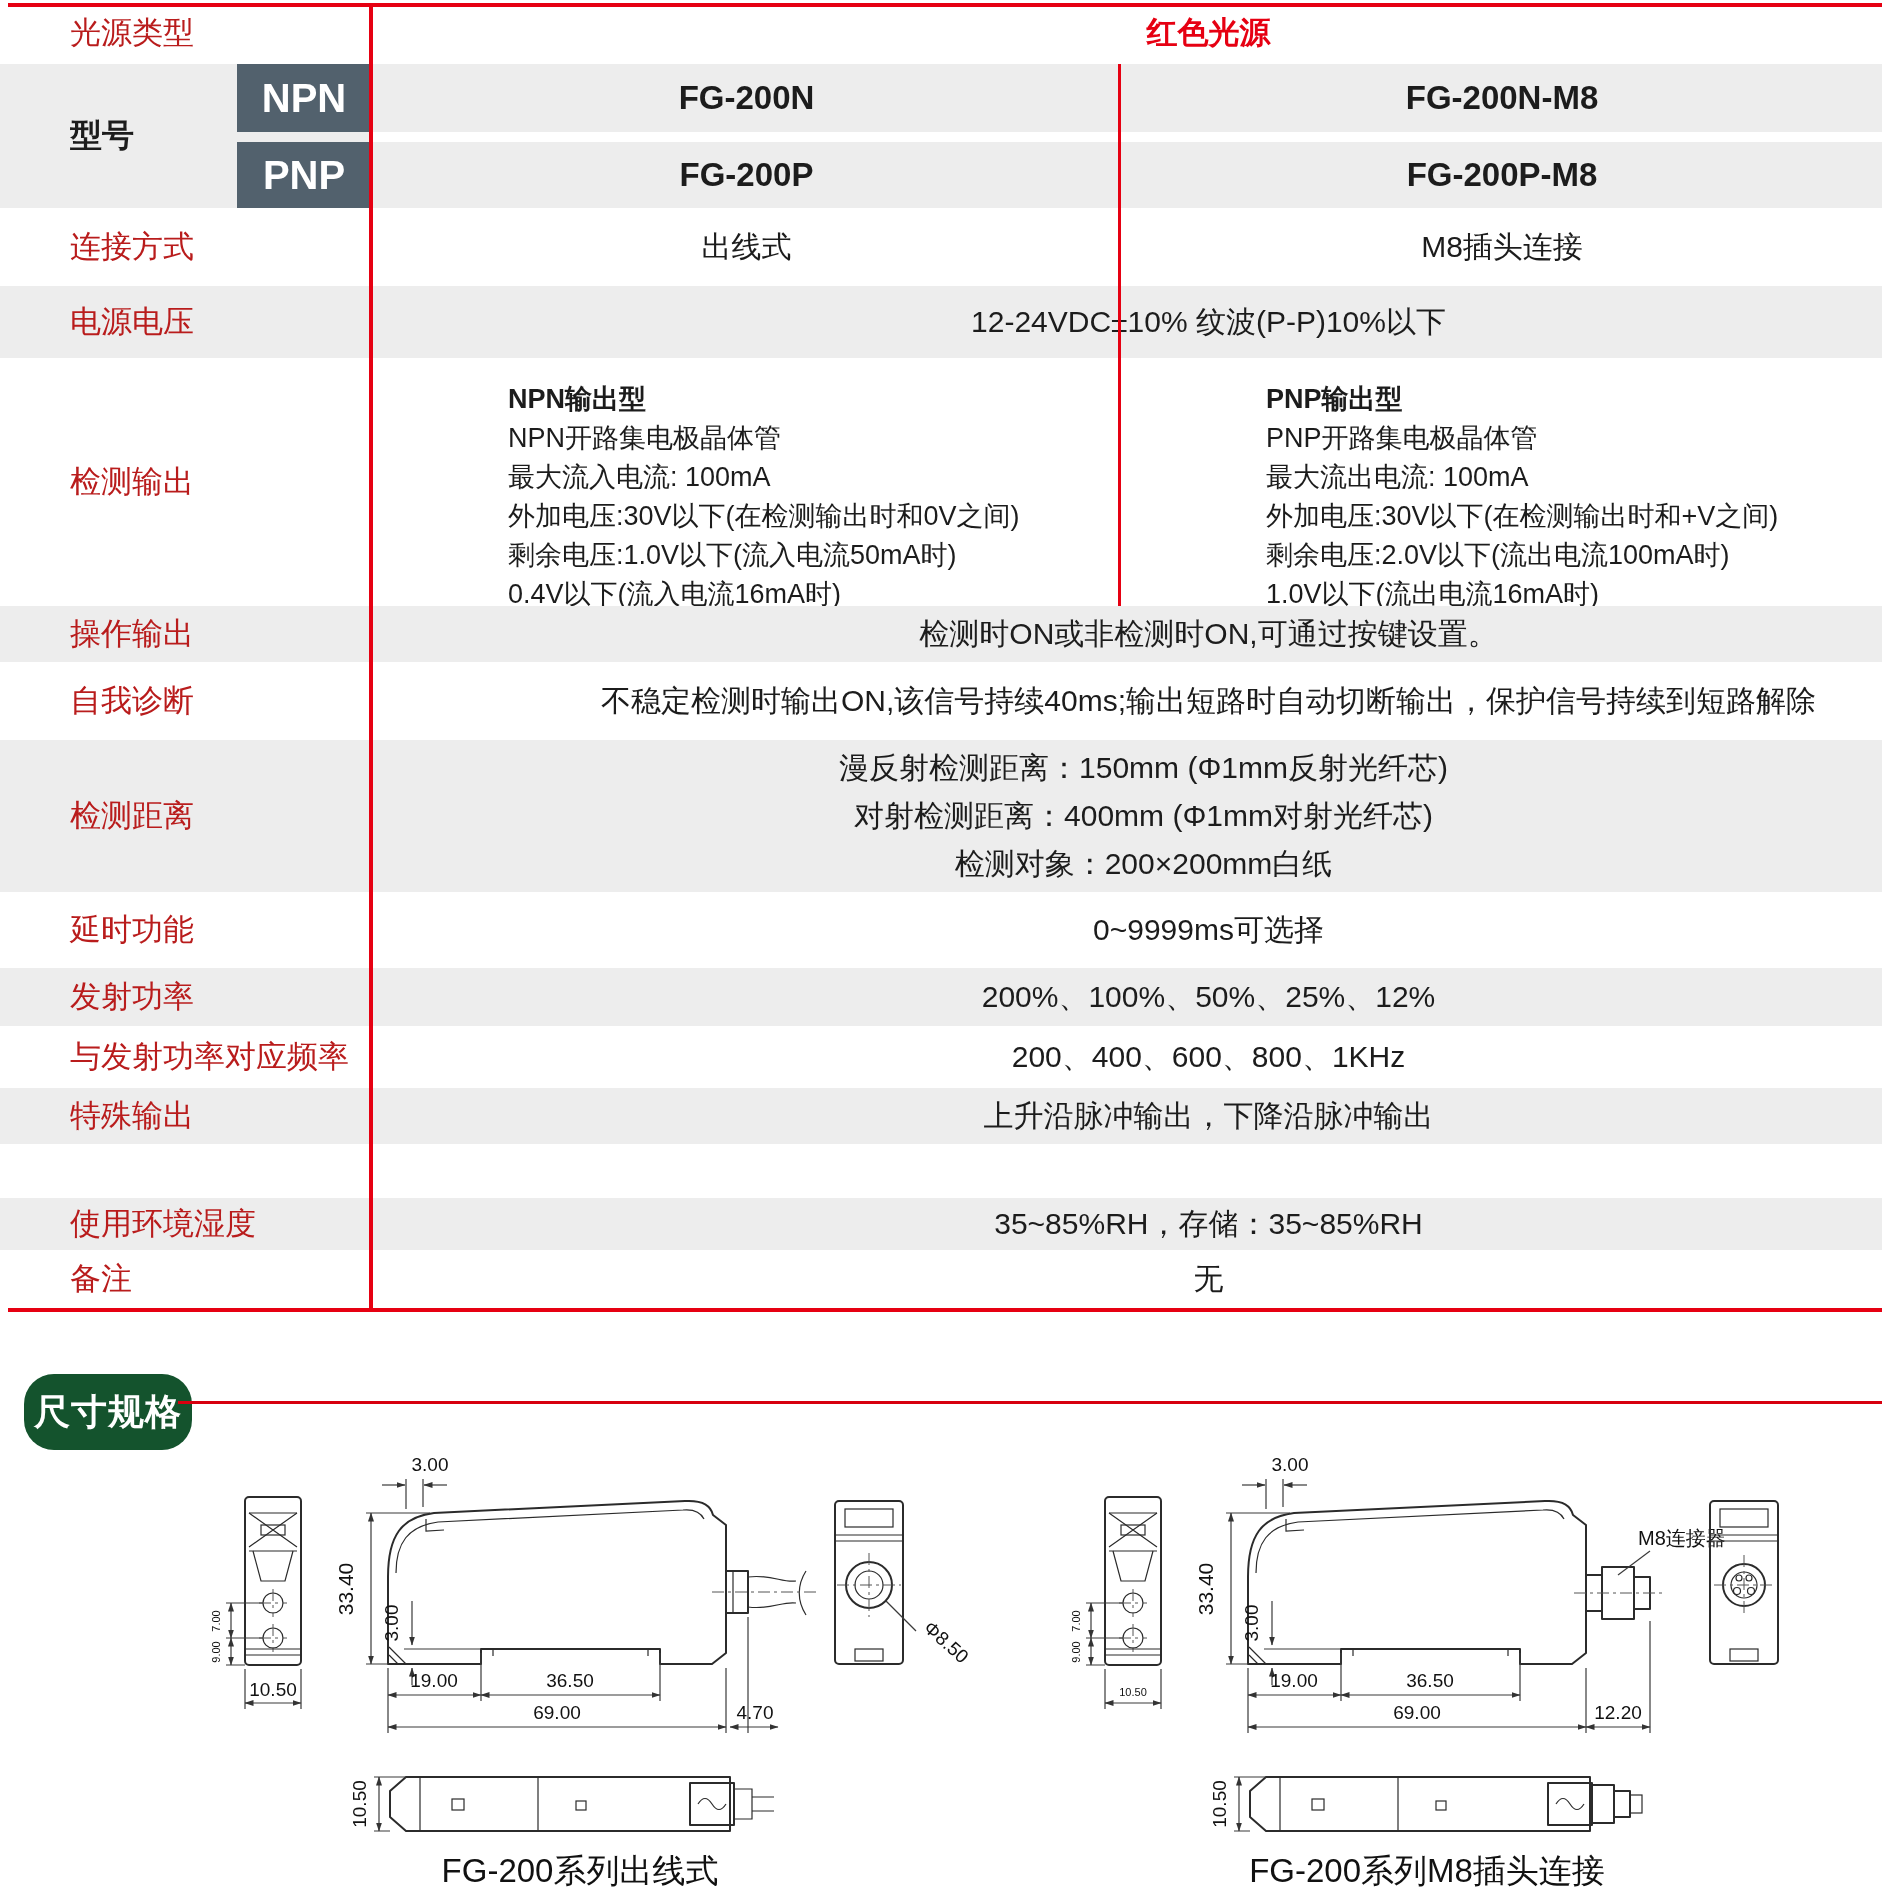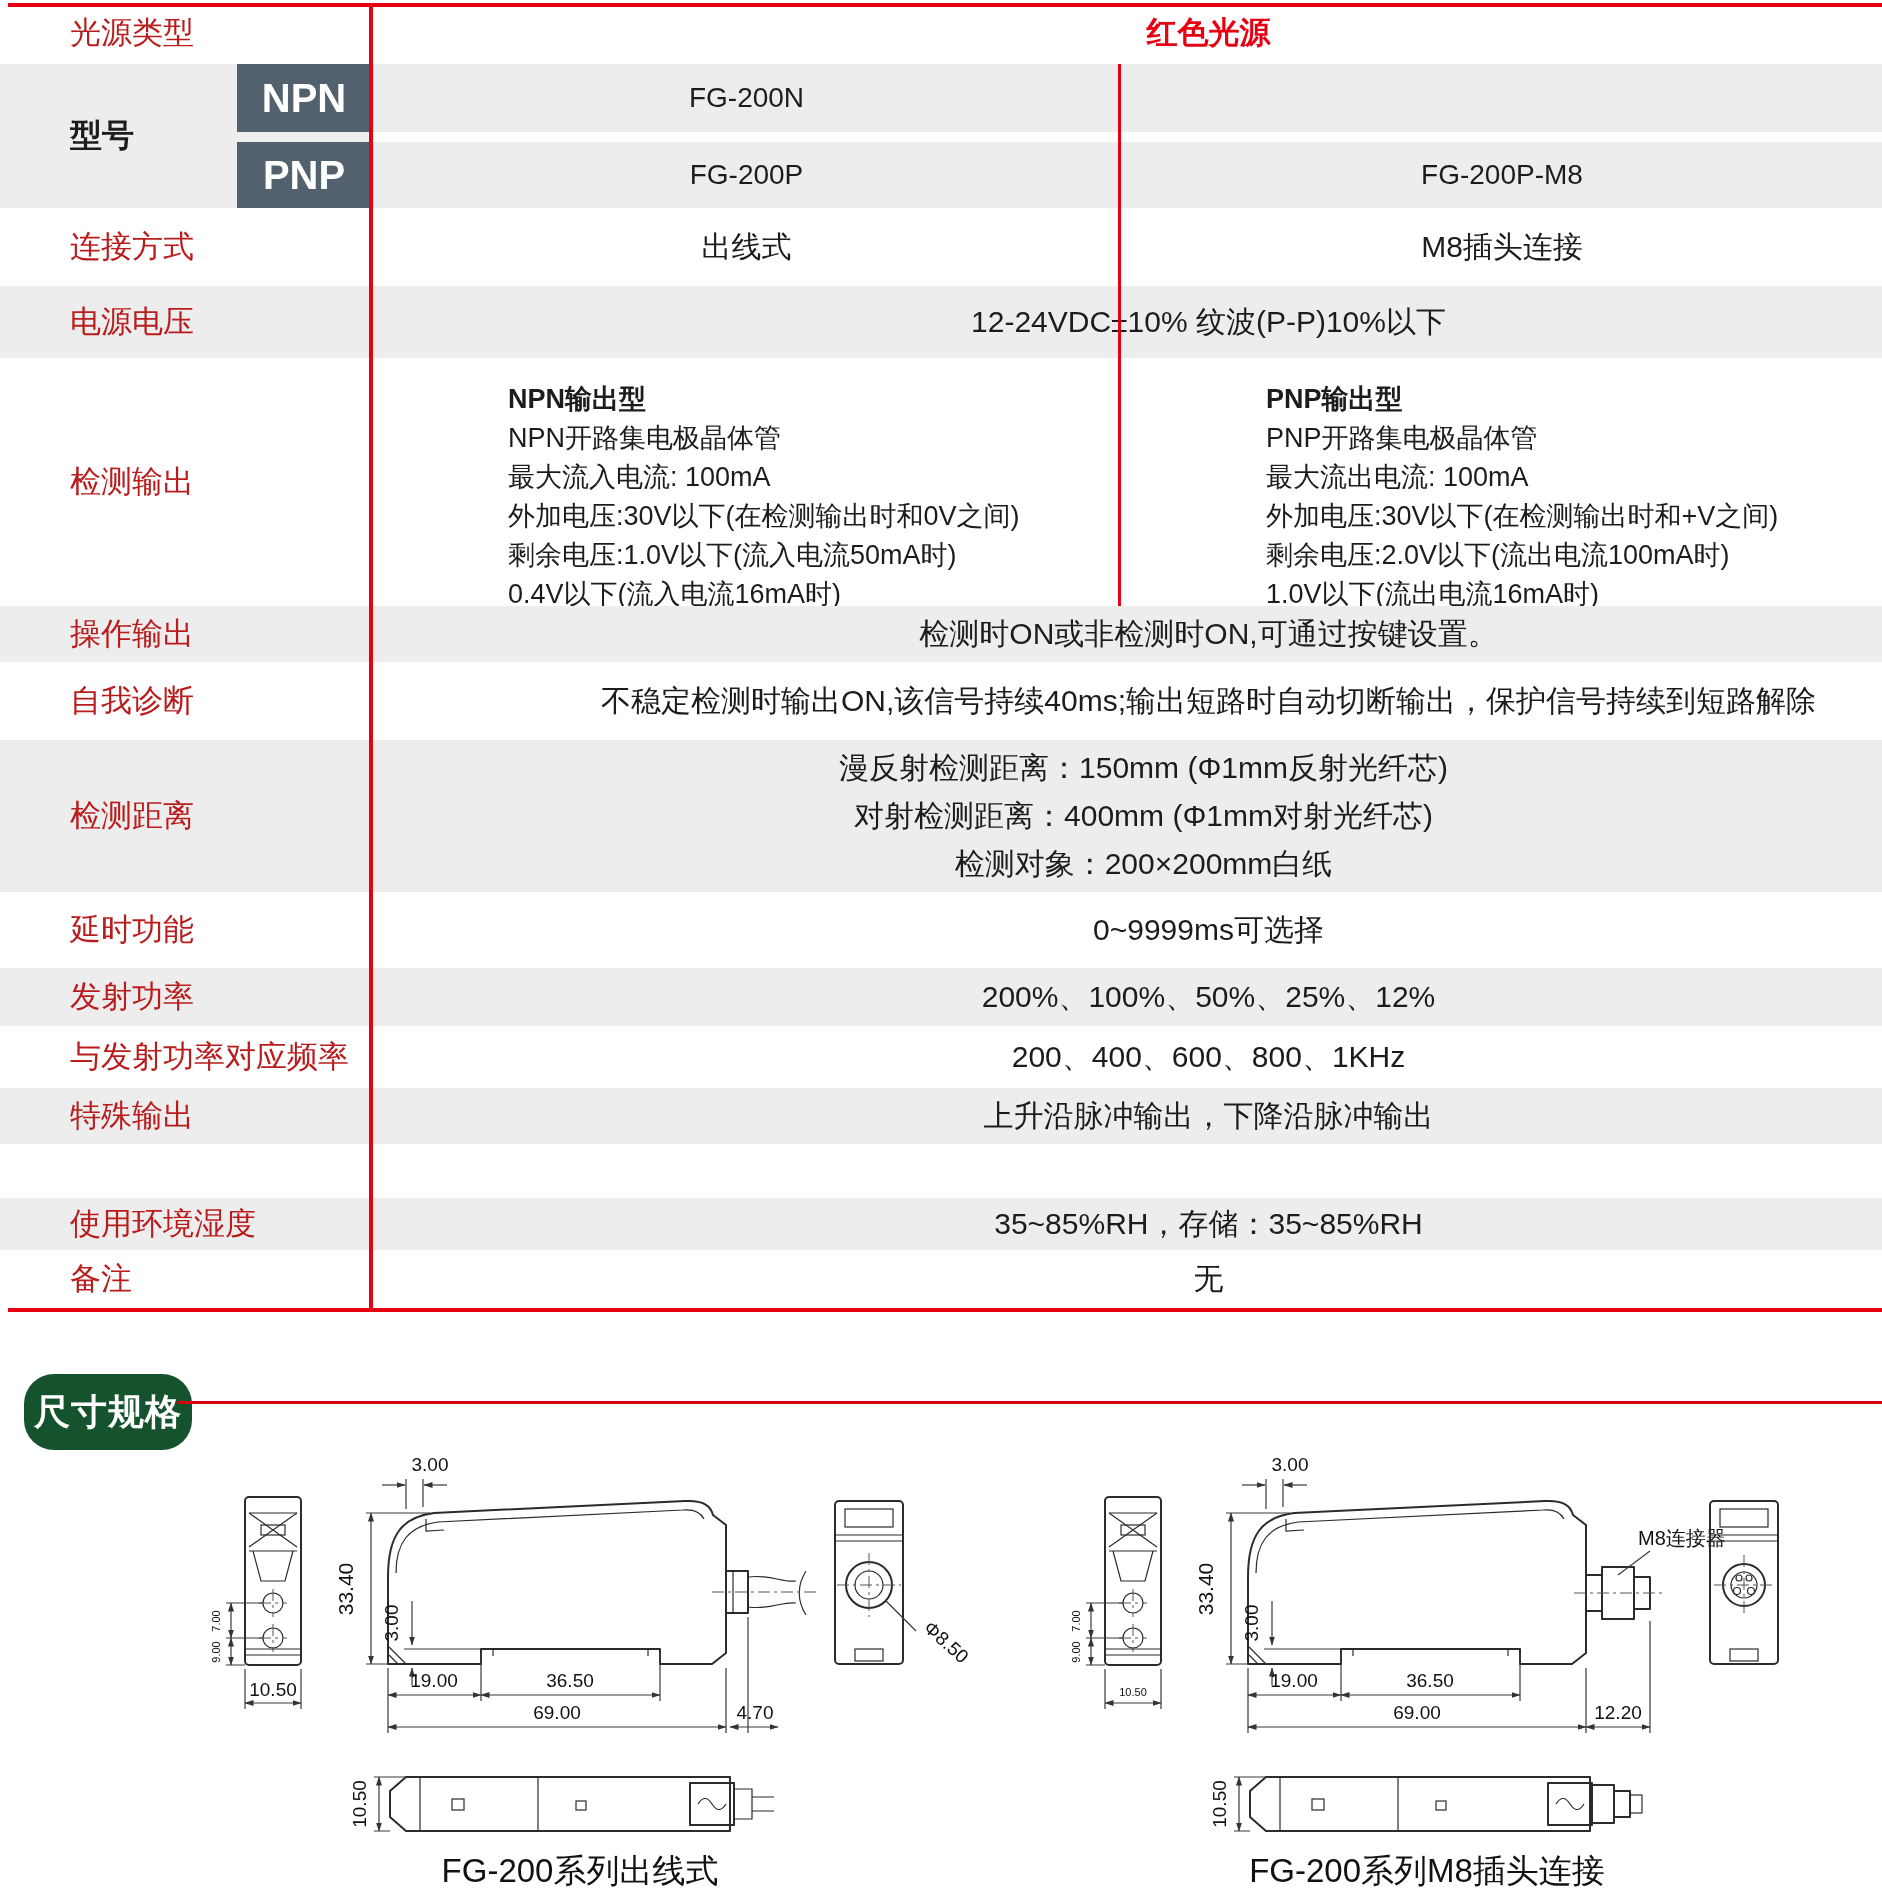--- a/index.html
+++ b/index.html
@@ -10,21 +10,21 @@
   .trow{position:absolute;left:0;width:1882px;}
   .trow.gray{background:#ededed;}
   .tlabel{position:absolute;left:70px;top:0;height:100%;display:flex;align-items:center;
           font-size:31px;color:#b91c1c;white-space:nowrap;}
   .val-full{position:absolute;left:373px;width:1671px;height:100%;display:flex;
             align-items:center;justify-content:center;font-size:30px;text-align:right;}
   .val-c1{position:absolute;left:373px;width:747px;height:100%;display:flex;
           align-items:center;justify-content:center;font-size:30px;}
   .val-c2{position:absolute;left:1122px;width:760px;height:100%;display:flex;
           align-items:center;justify-content:center;font-size:30px;}
-  .model-name{font-weight:normal;font-size:28px;}
+  .model-name{font-weight:bold;font-size:33px;}
   .red-text{color:#e60012;font-weight:bold;font-size:31px;}
 
   
   .mrow{position:absolute;left:0;width:1882px;background:#ededed;}
   .mlabel-bg{position:absolute;left:0;top:2px;width:371px;height:144px;background:#ededed;}
   .badge{position:absolute;left:237px;width:134px;display:flex;align-items:center;justify-content:center;
          background:#52616d;color:#fff;font-weight:bold;font-size:40px;}
   .model-title{position:absolute;left:70px;top:2px;height:144px;display:flex;align-items:center;
                font-size:32px;font-weight:bold;}
 
@@ -63,20 +63,21 @@
 <div class="page">
 
   <div class="trow" style="top:4px;height:58px;">
     <div class="tlabel">光源类型</div>
     <div class="val-full red-text">红色光源</div>
   </div>
 
   <div class="trow" style="top:62px;height:146px;">
     <div class="mrow" style="top:2px;height:68px;">
       <div class="val-c1 model-name">FG-200N</div>
+      <div class="val-c2 model-name">FG-200N-M8</div>
     </div>
     <div class="mrow" style="top:80px;height:66px;padding-left:7px;">
       <div class="val-c1 model-name">FG-200P</div>
       <div class="val-c2 model-name">FG-200P-M8</div>
     </div>
     <div class="mlabel-bg"></div>
     <div class="badge" style="top:2px;height:68px;">NPN</div>
     <div class="badge" style="top:80px;height:66px;">PNP</div>
     <div class="model-title">型号</div>
   </div>

